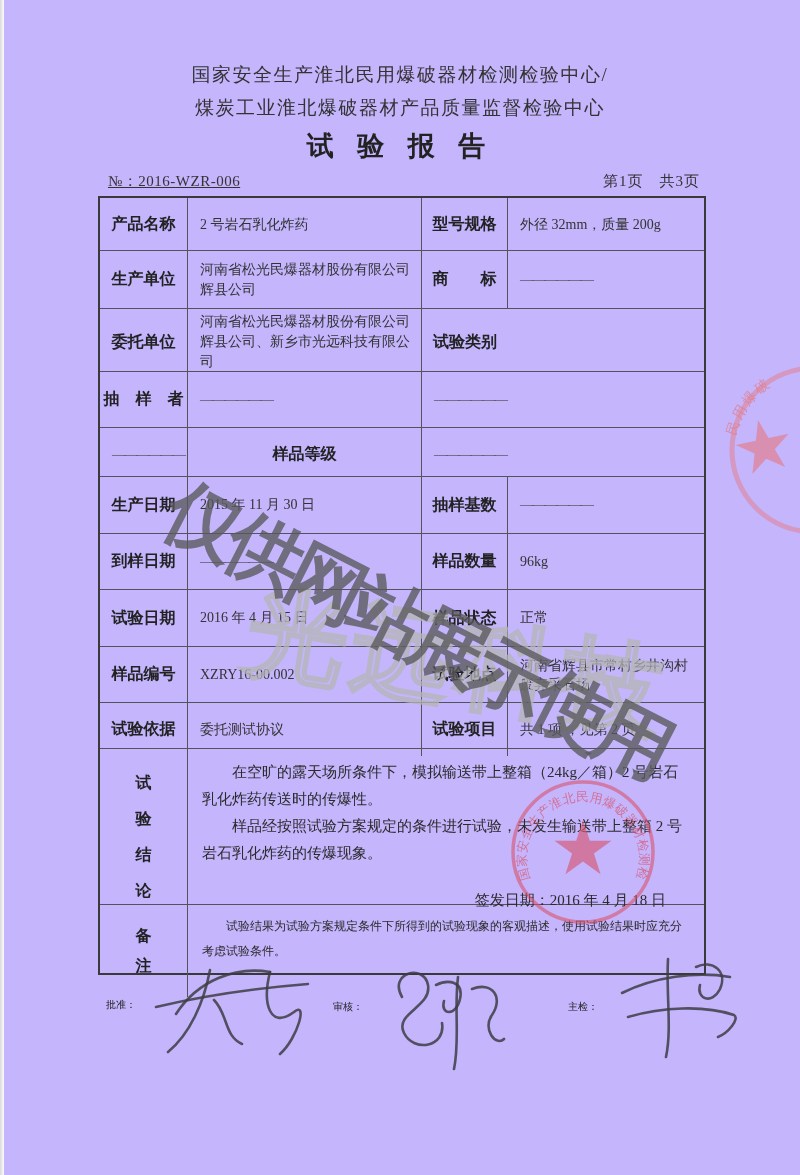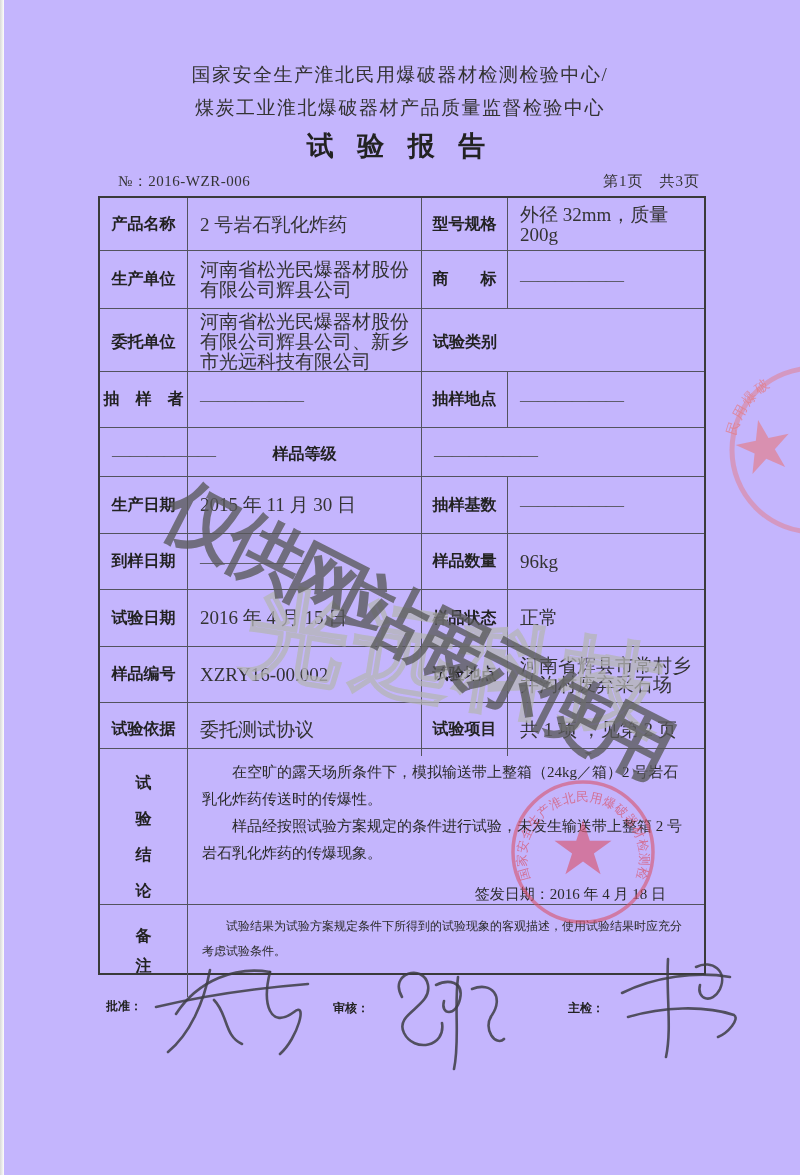--- a/index.html
+++ b/index.html
@@ -8,52 +8,52 @@
     font-family:"Liberation Serif", serif;color:#2b2b2b;overflow:hidden;
   }
   .page::before{content:"";position:absolute;left:0;top:0;width:4px;height:100%;
     background:linear-gradient(90deg,#d9d9d9,#fdfdfd);}
   .header{position:absolute;top:58px;left:0;width:100%;text-align:center;
     font-size:19px;letter-spacing:1.5px;line-height:33px;color:#333;}
   .title{position:absolute;top:128px;left:0;width:100%;text-align:center;
     font-size:27px;font-weight:bold;letter-spacing:8px;color:#222;
     font-family:"Liberation Sans", sans-serif;}
   .meta{position:absolute;top:172px;left:98px;width:604px;font-size:15px;color:#333;}
-  .meta .no{position:absolute;left:20px;top:0;letter-spacing:.5px;}
+  .meta .no{position:absolute;left:10px;top:0;letter-spacing:.5px;text-decoration:underline;}
   .meta .pg{position:absolute;right:2px;top:0;letter-spacing:1px;}
 
   .rtable{position:absolute;left:98px;top:196px;width:604px;border:2px solid #3a3a3a;
     background:transparent;z-index:10;}
   .t-row{display:grid;grid-template-columns:88px 234px 86px 196px;
     border-bottom:1px solid #53535e;}
   .t-row:last-child{border-bottom:none;}
   .t-row.wide{grid-template-columns:88px 516px;}
   .cell{display:flex;align-items:center;box-sizing:border-box;}
   .lbl{justify-content:center;font-family:"Liberation Sans", sans-serif;
     font-weight:bold;font-size:16px;color:#222;border-right:1px solid #53535e;
     text-align:center;padding:16px 2px;}
-  .val{padding:3px 4px 3px 12px;font-size:19px;color:#333;line-height:20px;
+  .val{padding:3px 4px 3px 12px;font-size:14px;color:#333;line-height:20px;
     border-right:1px solid #53535e;}
   .t-row .cell:last-child{border-right:none;}
   .dash{letter-spacing:-2px;color:#5a5a66;}
   .r1{height:52px}.r2{height:57px}.r3{height:62px}.r4{height:55px}.r5{height:48px}
   .r6{height:56px}.r7{height:55px}.r8{height:56px}.r9{height:55px}.r10{height:45px}
   .r11{height:155px}.r12{height:68px}
   .v-label{width:20px;line-height:36px;word-break:break-all;text-align:center;
     font-family:"Liberation Sans", sans-serif;font-weight:bold;font-size:16px;}
   .v-label.short{line-height:30px;}
   .conc{display:block;padding:10px 16px 6px 14px;font-size:15px;line-height:27px;}
   .conc p{margin:0;text-indent:2em;}
-  .conc .signdate{margin-top:14px;text-align:right;padding-right:22px;text-indent:0;}
+  .conc .signdate{margin-top:20px;text-align:right;padding-right:22px;text-indent:0;}
   .remark{display:block;padding:9px 16px 4px 14px;font-size:12px;line-height:25px;}
   .remark p{margin:0;text-indent:2em;}
 
   .sigrow{position:absolute;left:0;top:0;width:100%;z-index:20;}
   .siglabel{position:absolute;font-family:"Liberation Sans", sans-serif;
-    font-weight:bold;font-size:12px;color:#222;}
+    font-weight:normal;font-size:10px;color:#222;}
   .sig-svg{position:absolute;}
   .sig-svg path{fill:none;stroke:#3d3d44;stroke-width:2.6;stroke-linecap:round;opacity:.85;}
 
   .seal{position:absolute;left:497px;top:767px;z-index:30;}
   .edgeseal{position:absolute;left:712px;top:358px;z-index:30;}
 
   .wm-outline{position:absolute;left:235px;top:545px;z-index:35;pointer-events:none;}
   .wm-dark{position:absolute;left:193px;top:460px;z-index:40;pointer-events:none;
     transform:rotate(27deg);transform-origin:0 0;white-space:nowrap;
     font-family:"Liberation Sans", sans-serif;font-weight:bold;
@@ -93,21 +93,20 @@
 
     <div class="t-row r3">
       <div class="cell lbl">委托单位</div>
       <div class="cell val">河南省松光民爆器材股份有限公司辉县公司、新乡市光远科技有限公司</div>
       <div class="cell lbl">试验类别</div>
     </div>
 
     <div class="t-row r4">
       <div class="cell lbl">抽　样　者</div>
       <div class="cell val dash">——————</div>
-      <div class="cell lbl">抽样地点</div>
       <div class="cell val dash">——————</div>
     </div>
 
     <div class="t-row r5">
       <div class="cell val dash">——————</div>
       <div class="cell lbl">样品等级</div>
       <div class="cell val dash">——————</div>
     </div>
 
     <div class="t-row r6">

